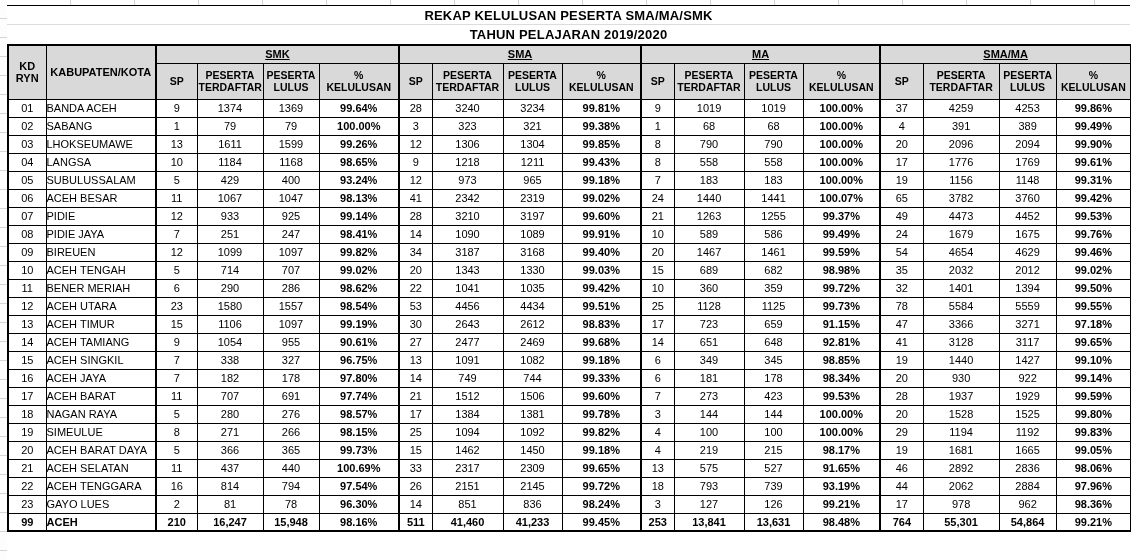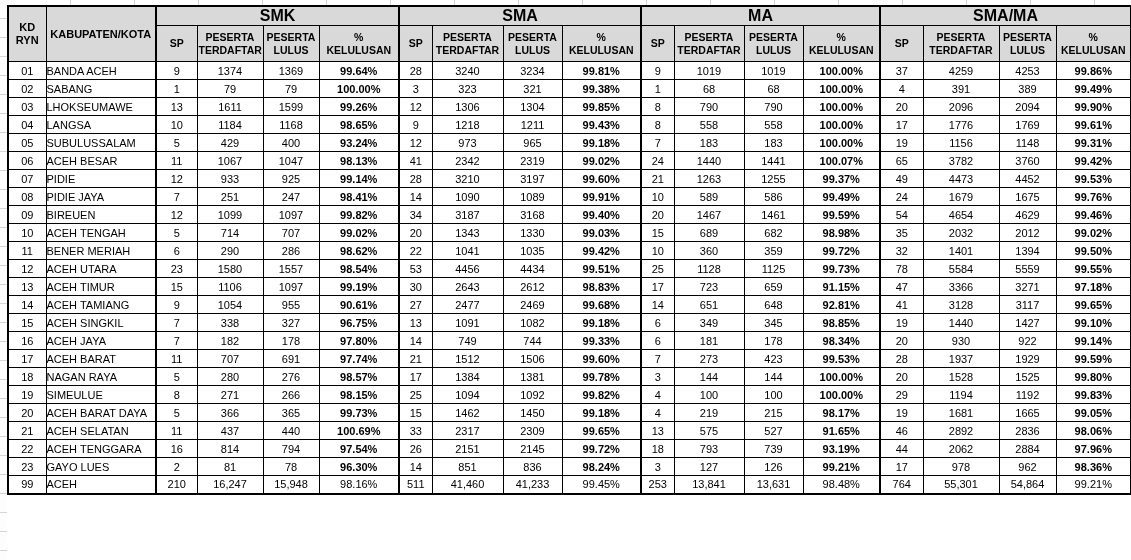--- a/index.html
+++ b/index.html
@@ -24,41 +24,45 @@
   table.rekap {
     border-collapse: collapse; table-layout: fixed; width: 1123px;
     border: 2px solid #000;
   }
   table.rekap th, table.rekap td {
     border: 1px solid #000; overflow: hidden; padding: 0;
   }
   thead th {
     background: #d9d9d9; font-weight: bold; text-align: center; vertical-align: middle;
   }
-  th.group-cell { height: 18px; font-size: 16px; }
+  th.group-cell { height: 18px; font-size: 11px; text-decoration: underline; }
   th.corner-cell { font-size: 11px; line-height: 1.15; }
   tr.sub-header-row th { height: 36px; font-size: 10.5px; line-height: 1.15; padding: 0 1px; }
   tbody td {
     height: 18px; font-size: 11px; text-align: center;
     white-space: nowrap; padding: 0 2px; vertical-align: middle;
   }
   tbody td.kab { text-align: left; }
   tbody td.pct { font-weight: bold; }
-  tbody tr.total-row td { font-weight: normal; margin-left: 39px; }
+  tbody tr.total-row td { font-weight: bold; margin-left: 39px; }
   tbody tr.total-row td.kab { text-align: left; }
   .gstart { border-left: 2px solid #000 !important; }
 </style>
 </head>
 <body>
 
 <div class="sheet">
   <div class="gutter"></div>
   <div class="top-strip"></div>
   <div class="content">
 
+    <div class="title-block">
+      <div class="title-row first">REKAP KELULUSAN PESERTA SMA/MA/SMK</div>
+      <div class="title-row">TAHUN PELAJARAN 2019/2020</div>
+    </div>
 
     <table class="rekap">
       <colgroup>
         <col style="width:38px">
           <col style="width:110px">
         <col style="width:41px">
           <col style="width:66px">
           <col style="width:56px">
           <col style="width:80px">
         <col style="width:33px">

